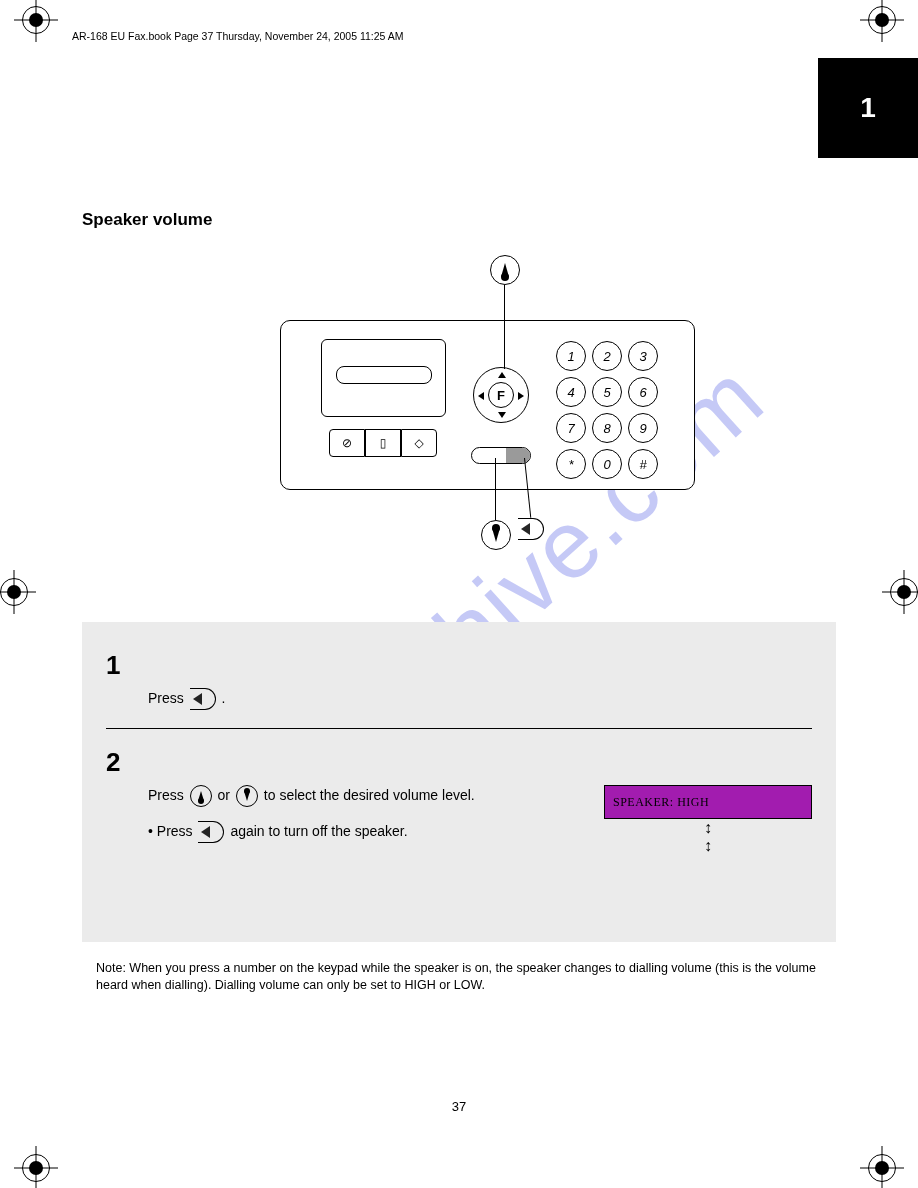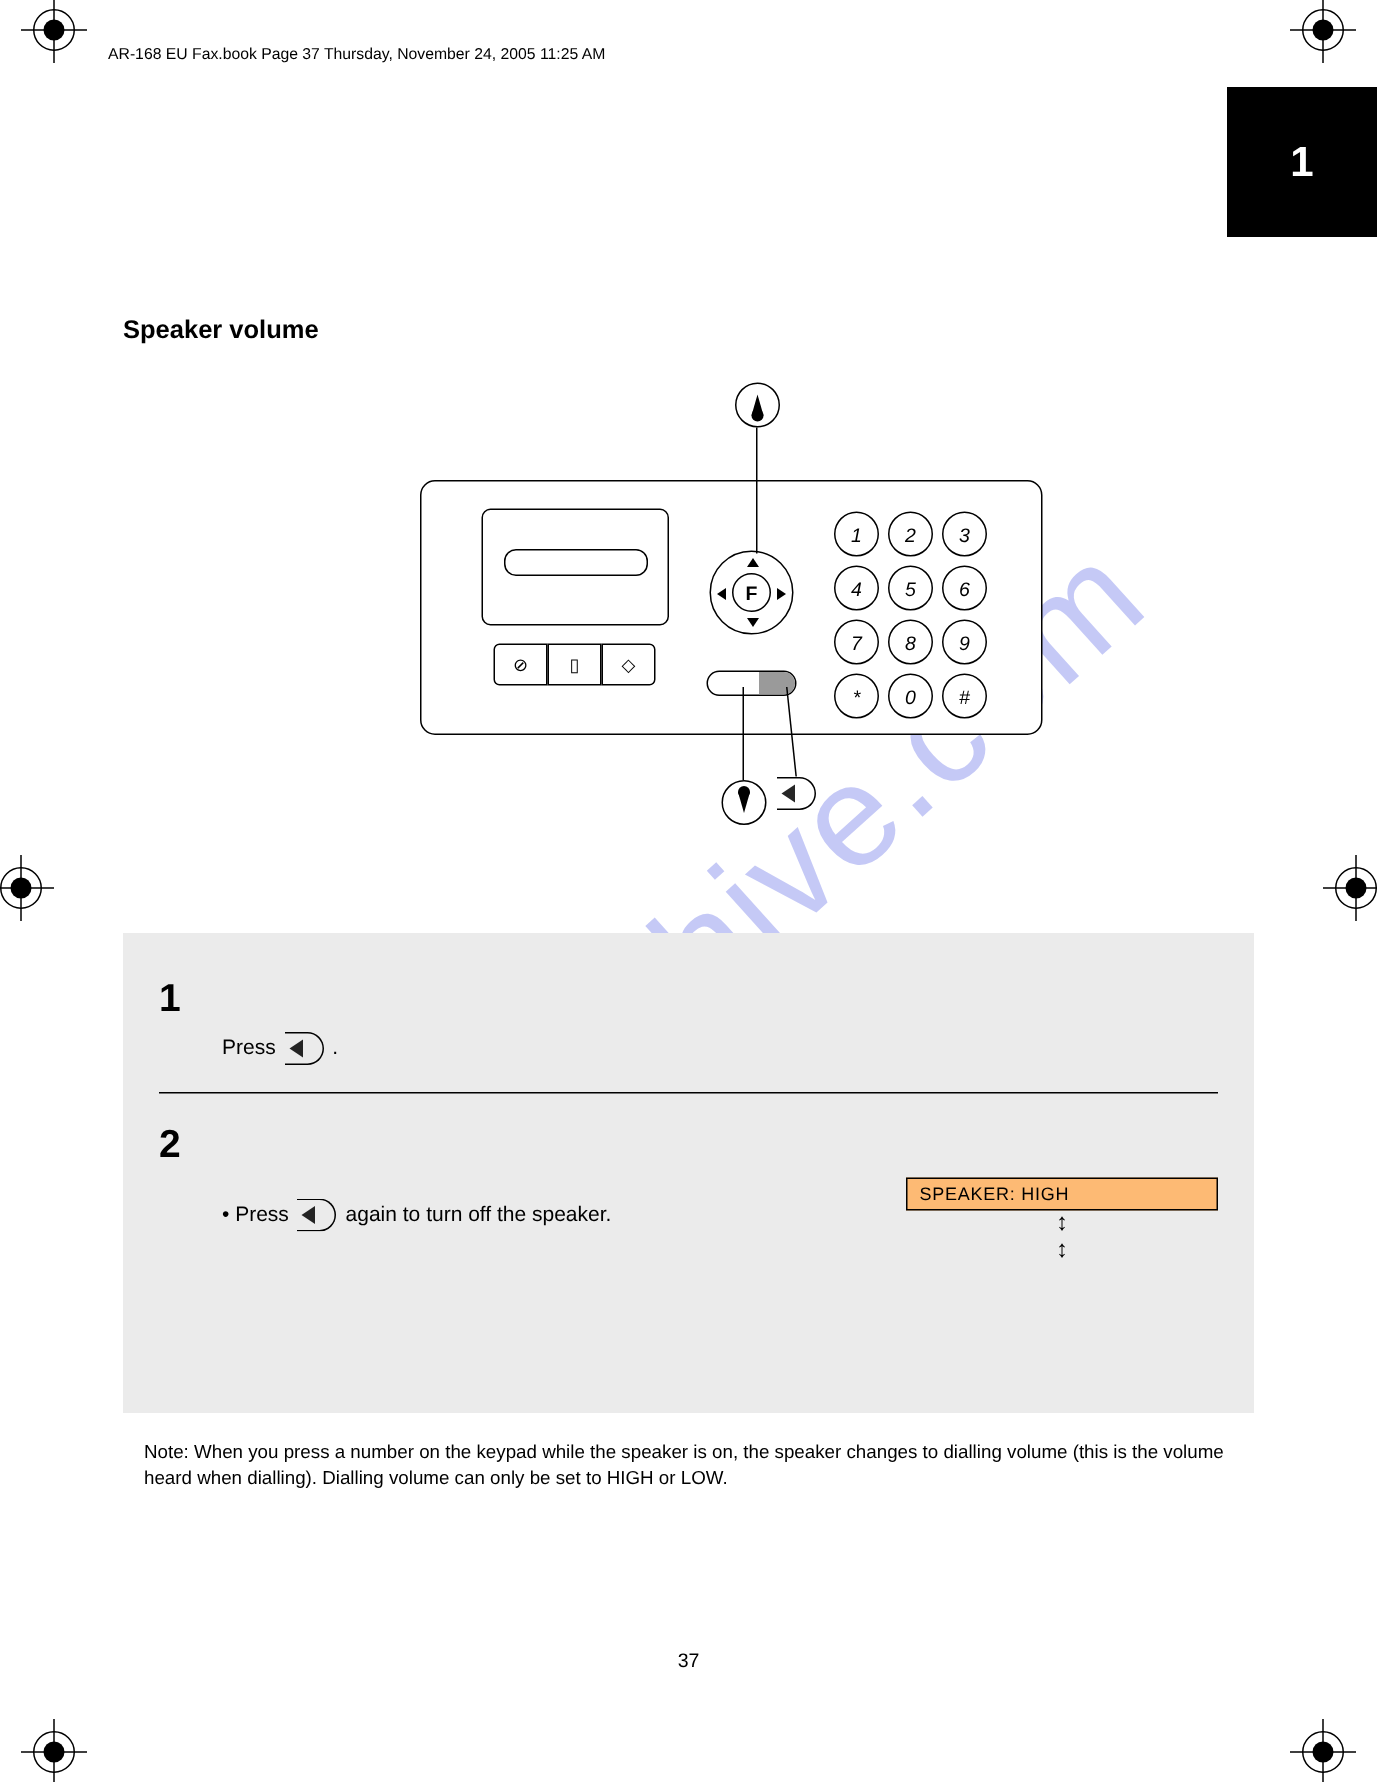--- a/index.html
+++ b/index.html
@@ -236,28 +236,28 @@
   }
   .step-body .mini-tear::after{content:"";position:absolute;left:-3px;top:7px;width:6px;height:6px;background:#000;border-radius:50%;}
 
   .lcd-column {
     width: 220px;
     flex-shrink: 0;
     padding-left: 12px;
   }
   .lcd-box {
     border: 1.3px solid #000;
-    height: 22px;
+    height: 34px;
     display: flex;
     align-items: center;
     padding: 0 8px;
-    font-family: Liberation Sans, sans-serif;
+    font-family: Liberation Serif, serif;
     font-size: 12px;
     letter-spacing: 0.5px;
-    background:#fdba74;
+    background:#a21caf;
   }
   .lcd-gap {
     height: 18px;
     display:flex; align-items:center; justify-content:center;
     font-size: 16px;
   }
 
   .footnote {
     position:absolute;
     left: 96px;
@@ -404,20 +404,31 @@
       <span>Press</span>
       <span class="inline-icon speaker-icon"></span>
       <span>.</span>
     </div>
   </div>
 
   <div class="step">
     <div class="step-num">2</div>
     <div class="step-body" style="display:flex; gap:18px;">
       <div style="flex:1;">
+        <div>
+          <span>Press</span>
+          <span class="mini-circle">
+              <span class="mini-tear"></span>
+            </span>
+          <span>or</span>
+          <span class="mini-circle">
+              <span class="mini-tear" style="transform:rotate(180deg)"></span>
+            </span>
+          <span>to select the desired volume level.</span>
+        </div>
         <div style="margin-top:14px;">
           •
           <span>Press</span>
           <span class="inline-icon speaker-icon"></span>
           <span>again to turn off the speaker.</span>
         </div>
       </div>
       <div class="lcd-column">
         <div class="lcd-box">SPEAKER: HIGH</div>
         <div class="lcd-gap">↕</div>

